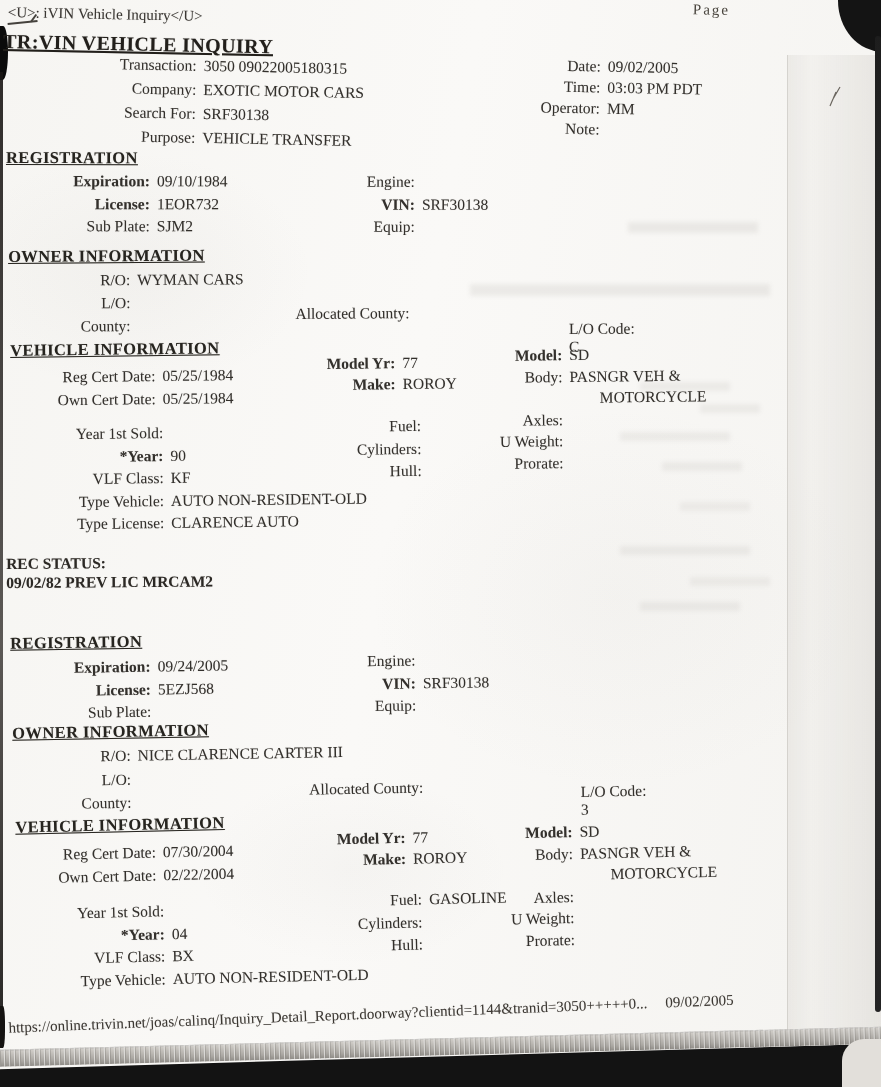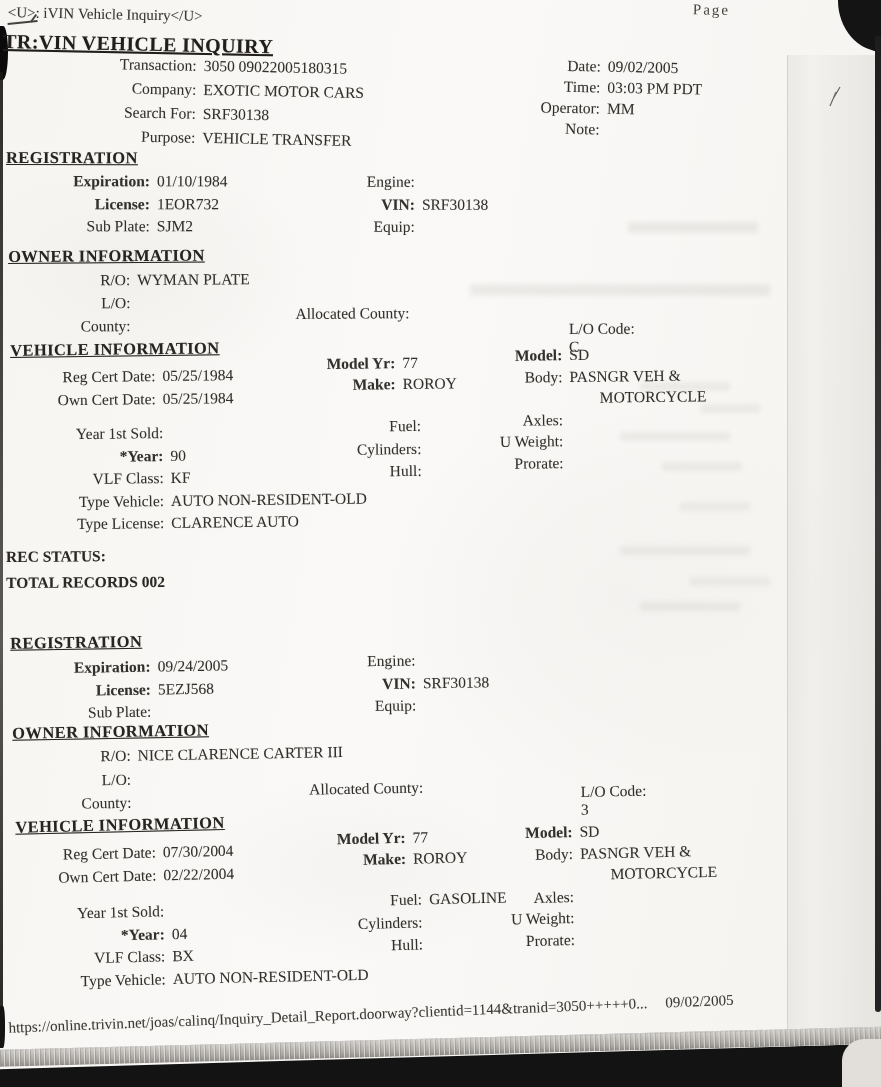--- a/index.html
+++ b/index.html
@@ -146,21 +146,21 @@
         <span class="val"></span>
       </div>
     </div>
   </div>
 
   <div class="sec" id="sec-reg1" style="top:146px;transform:rotate(0.1deg);">
     <div class="heading" style="left:6px;top:2px;">REGISTRATION</div>
     <div class="blk w-regL lh225" style="left:0;top:24px;">
       <div class="row bl">
         <span class="lbl">Expiration:</span>
-        <span class="val">01/10/1984</span>
+        <span class="val">09/10/1984</span>
       </div>
       <div class="row bl">
         <span class="lbl">License:</span>
         <span class="val">1EOR732</span>
       </div>
       <div class="row">
         <span class="lbl">Sub Plate:</span>
         <span class="val">SJM2</span>
       </div>
     </div>
@@ -178,21 +178,21 @@
         <span class="val"></span>
       </div>
     </div>
   </div>
 
   <div class="sec" id="sec-own1" style="top:243px;transform:rotate(-0.4deg);">
     <div class="heading" style="left:8px;top:4px;">OWNER INFORMATION</div>
     <div class="blk w-own lh23" style="left:0;top:26px;">
       <div class="row">
         <span class="lbl">R/O:</span>
-        <span class="val">WYMAN PLATE</span>
+        <span class="val">WYMAN CARS</span>
       </div>
       <div class="row">
         <span class="lbl">L/O:</span>
         <span class="val"></span>
       </div>
       <div class="row">
         <span class="lbl">County:</span>
         <span class="val"></span>
       </div>
     </div>
@@ -283,23 +283,23 @@
         <span class="val"></span>
       </div>
       <div class="row">
         <span class="lbl">Hull:</span>
         <span class="val"></span>
       </div>
     </div>
   </div>
 
   <div class="sec recstatus" id="sec-rec" style="top:546px;transform:rotate(-0.4deg);">
-    <div class="rechead txtshadow" style="left:6px;top:2px;">REC STATUS:</div>
+    <div class="rechead txtshadow" style="left:6px;top:9px;">REC STATUS:</div>
     <div class="blk lh225" style="left:6px;top:26px;">
-      <div class="row">TOTAL RECORDS 002</div>
+      <div class="row">09/02/82 PREV LIC MRCAM2</div>
     </div>
   </div>
 
   <div class="sec" id="sec-reg2" style="top:632px;transform:rotate(-0.9deg);">
     <div class="heading" style="left:10px;top:2px;">REGISTRATION</div>
     <div class="blk w-regL lh225" style="left:0;top:26px;">
       <div class="row bl">
         <span class="lbl">Expiration:</span>
         <span class="val">09/24/2005</span>
       </div>

